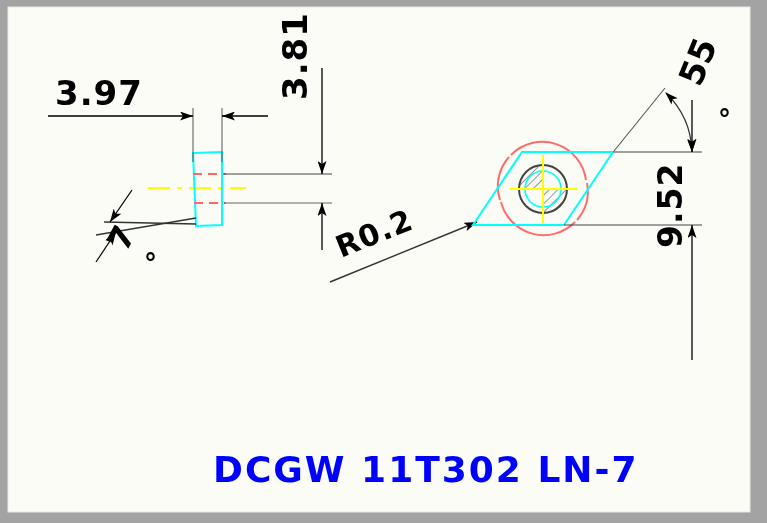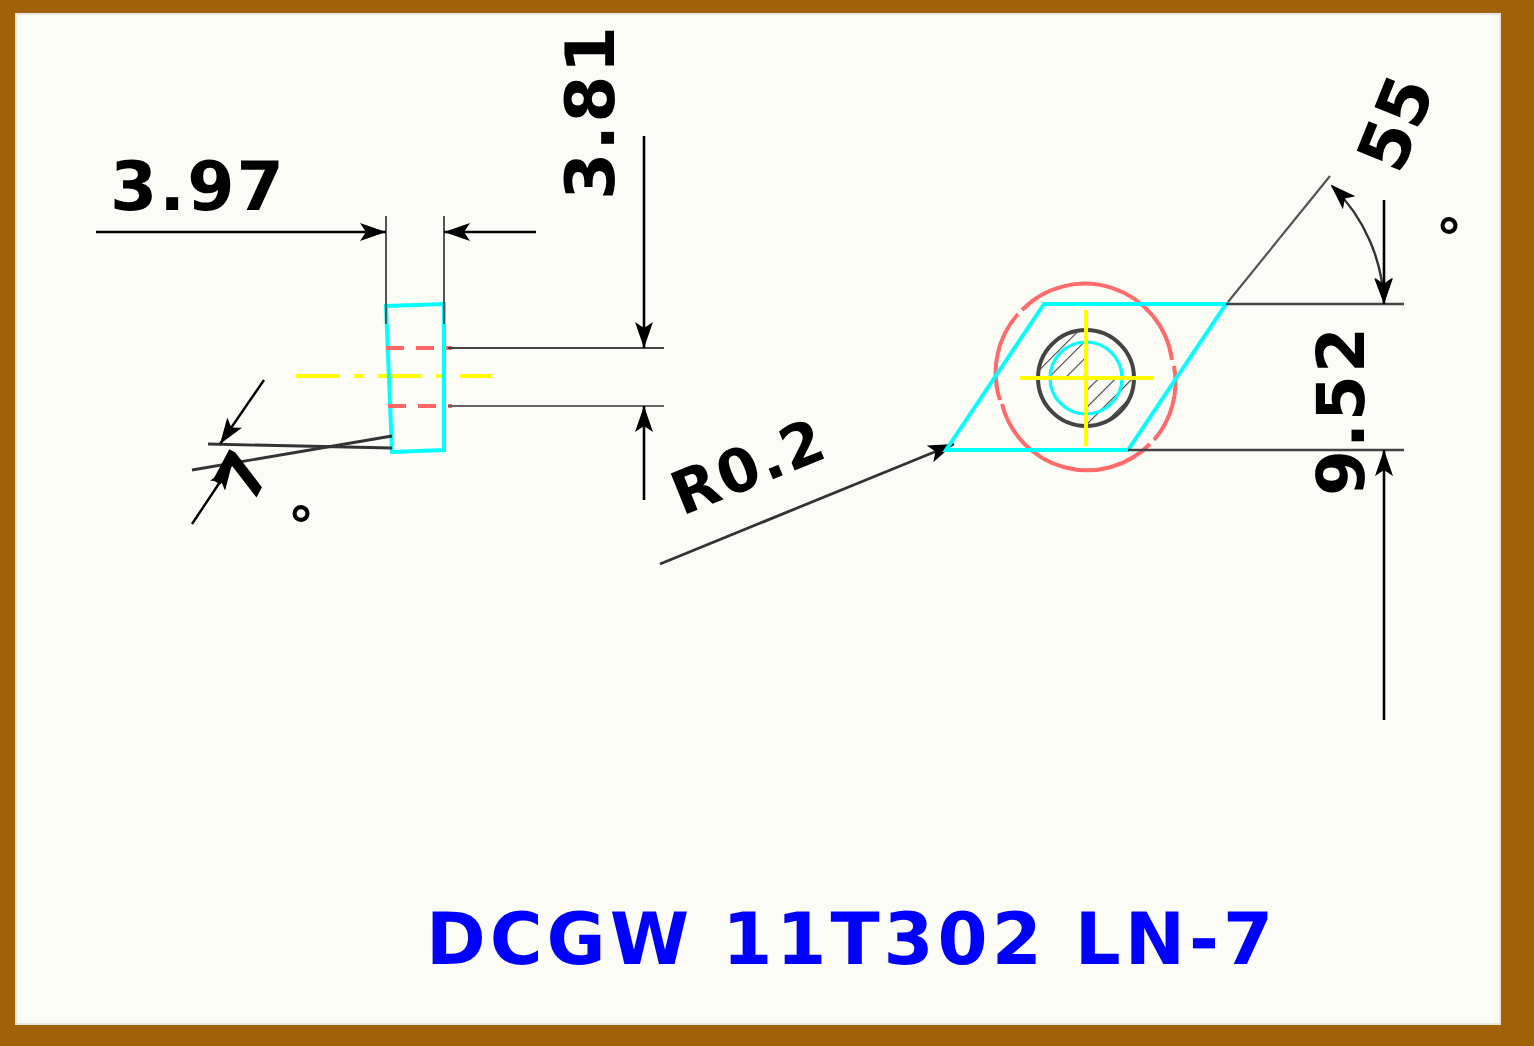--- a/index.html
+++ b/index.html
@@ -11,21 +11,21 @@
   body {
     width: 767px;
     height: 523px;
     font-family: "DejaVu Sans", sans-serif;
     overflow: hidden;
   }
   #drawing-root {
     position: relative;
     width: 767px;
     height: 523px;
-    background: #a16207;
+    background: #a3a3a3;
   }
   #drawing-canvas {
     position: absolute;
     left: 0;
     top: 0;
     width: 767px;
     height: 523px;
     display: block;
   }
 </style>

